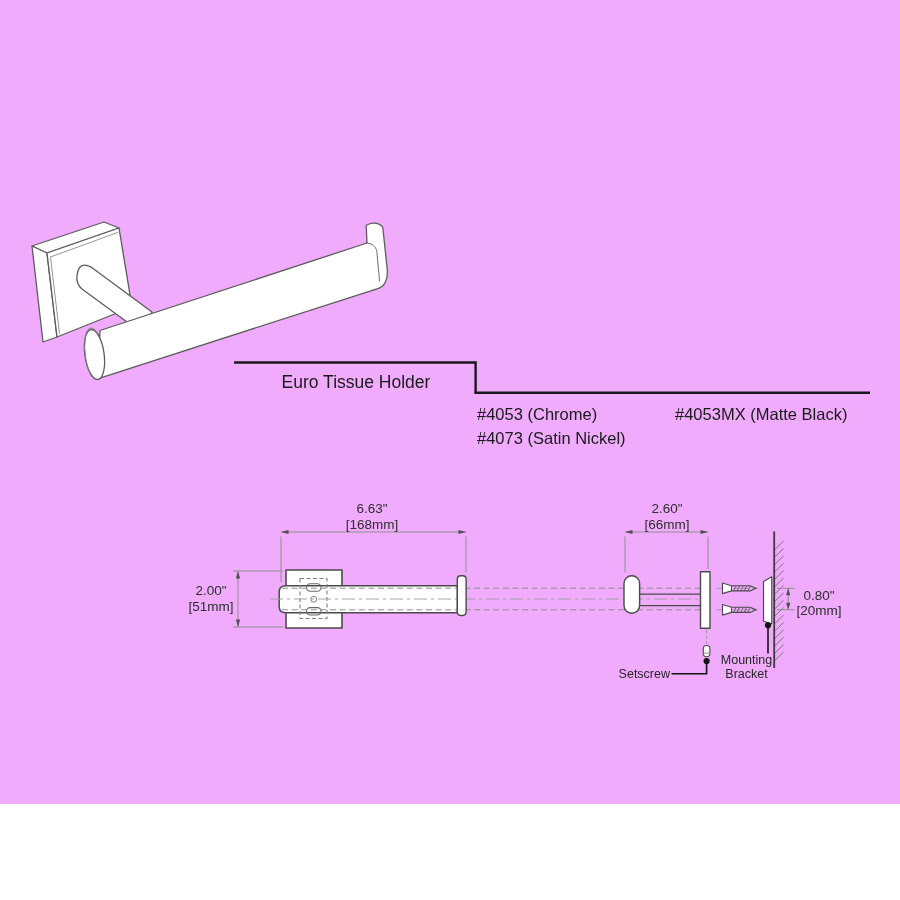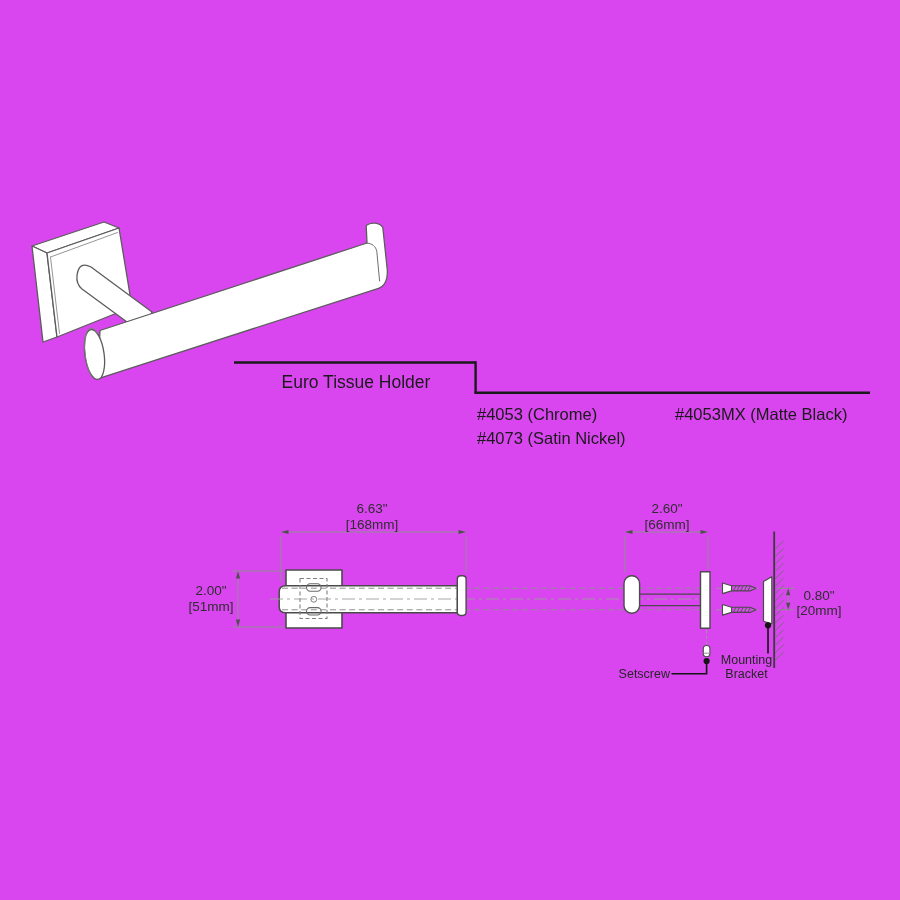--- a/index.html
+++ b/index.html
@@ -1,20 +1,20 @@
 <!DOCTYPE html>
 <html><head>
 <meta charset="utf-8">
 <style>
   html, body { margin: 0; padding: 0; background: #ffffff; }
   .page {
     position: relative;
     width: 900px;
-    height: 900px;
-    background: #d946ef;
+    height: 804px;
+    background: #f0abfc;
     overflow: hidden;
     font-family: "Liberation Sans", sans-serif;
     text-decoration: underline;
   }
   svg { display: block; }
   text {
     font-family: "Liberation Sans", sans-serif;
     fill: #262626;
   }
   .t-title   { font-size: 17.5px; fill: #1a1a1a; }

